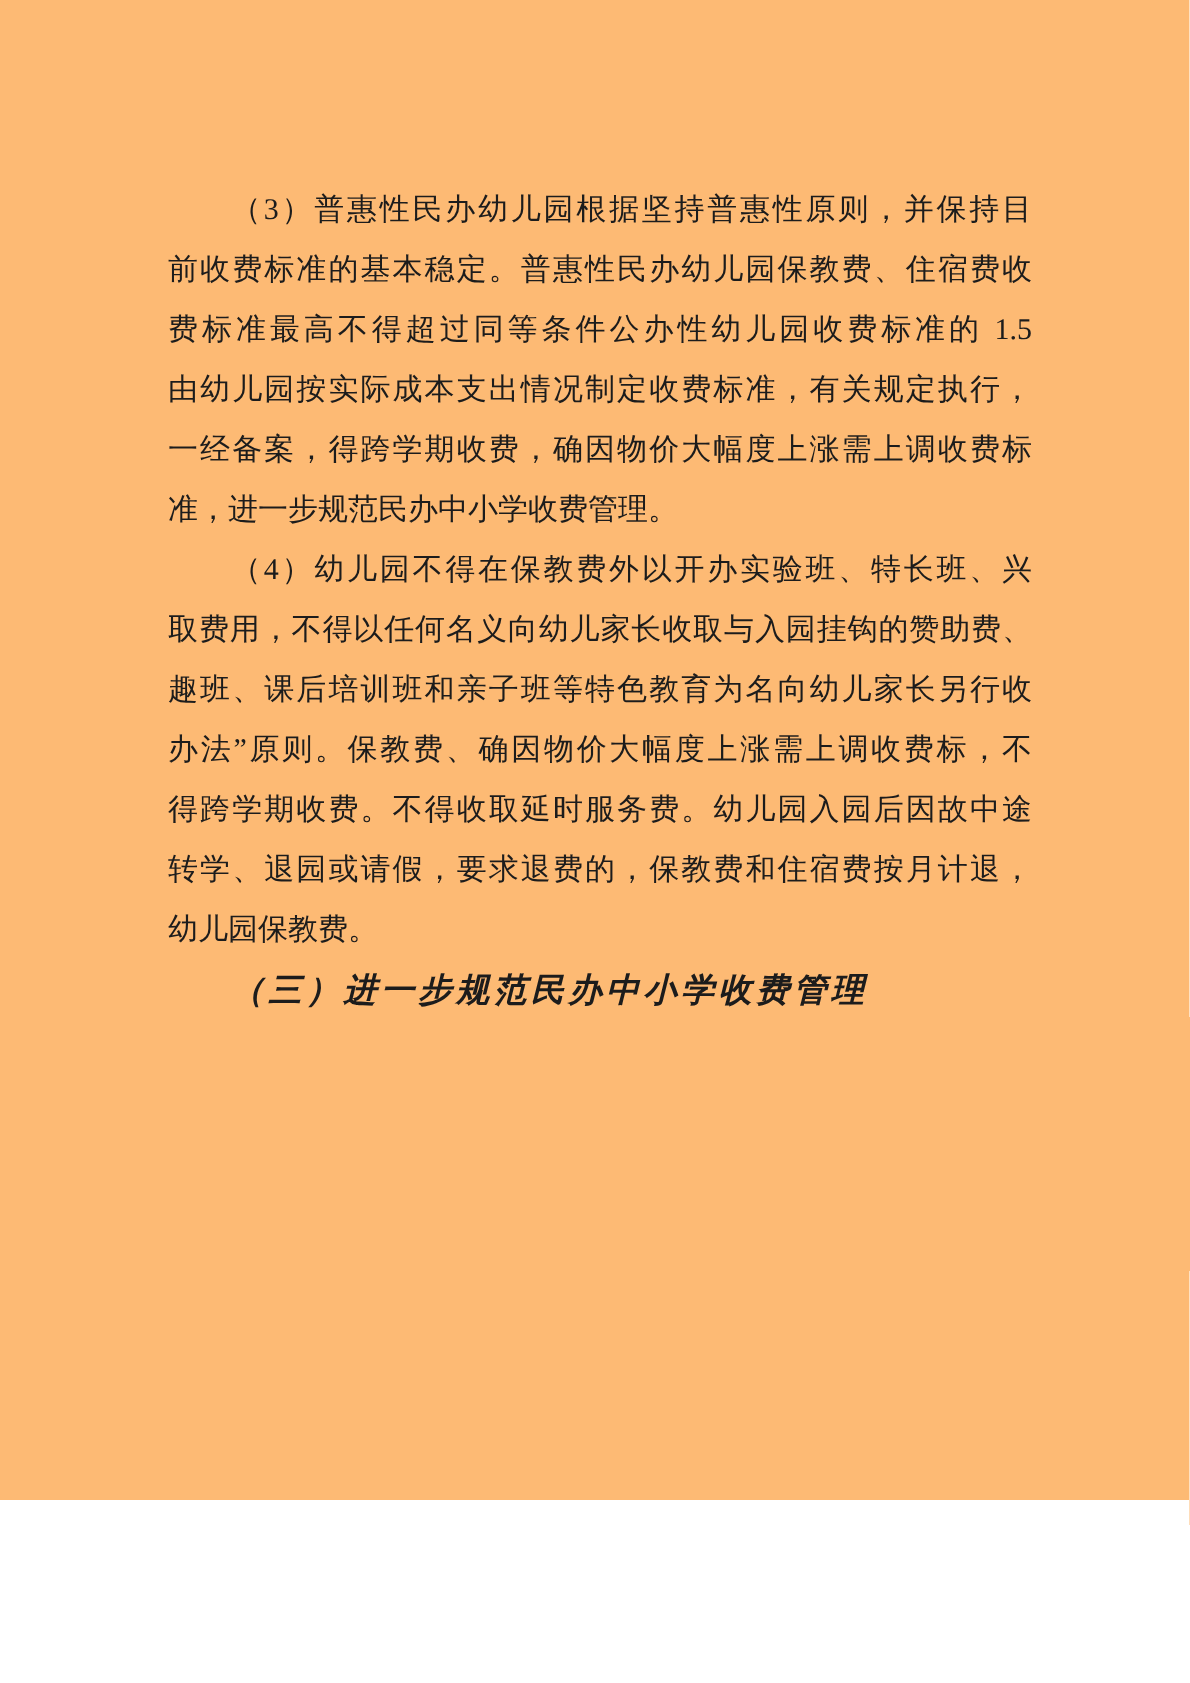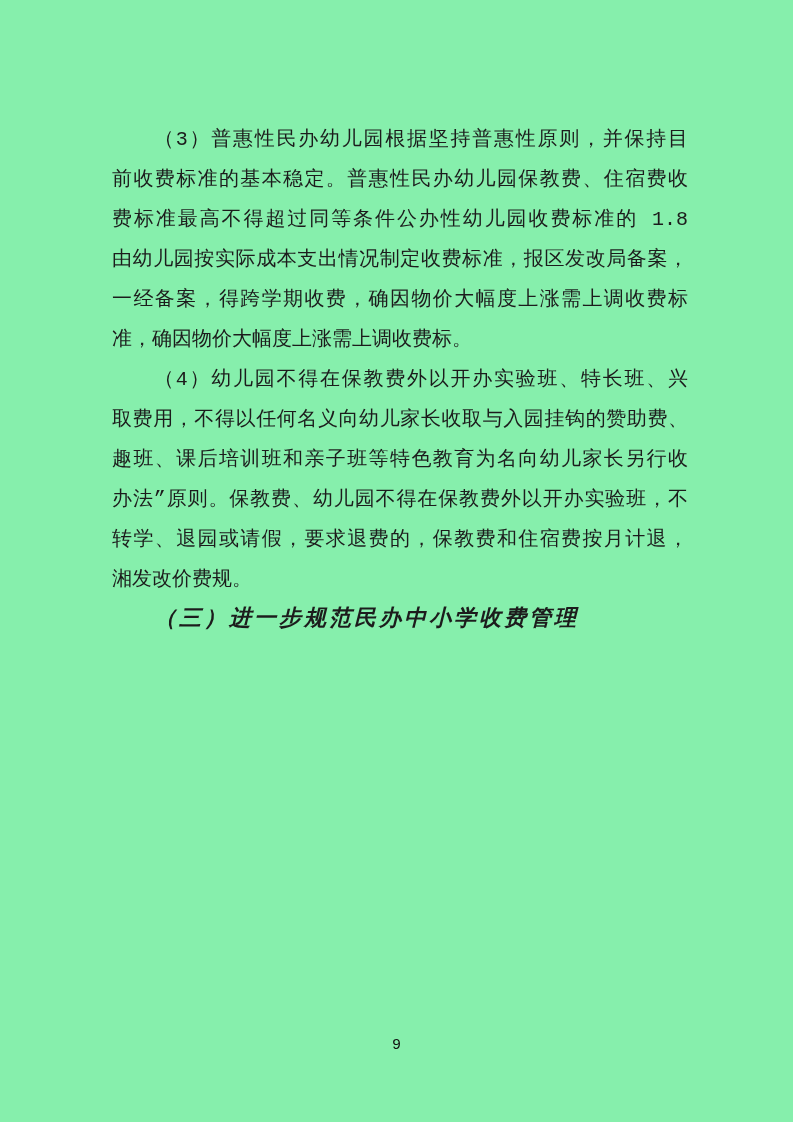--- a/index.html
+++ b/index.html
@@ -3,23 +3,23 @@
   <meta charset="utf-8">
   <style>
     html, body {
       margin: 0;
       padding: 0;
       background: #ffffff;
     }
     .page {
       position: relative;
       width: 793px;
-      height: 1122px;
-      background: #86efac;
-      font-family: Liberation Mono, monospace;
+      height: 1000px;
+      background: #fdba74;
+      font-family: Liberation Serif, serif;
       color: #1c1c1c;
       overflow: hidden;
     }
     .text-block {
       position: absolute;
       left: 112px;
       top: 120px;
       width: 576px;
     }
     .line {
@@ -59,33 +59,34 @@
     }
   </style>
 </head>
 <body>
 
 <div class="page">
   <main class="text-block">
       <div>
         <div class="line indent">（3）普惠性民办幼儿园根据坚持普惠性原则，并保持目</div>
         <div class="line">前收费标准的基本稳定。普惠性民办幼儿园保教费、住宿费收</div>
-        <div class="line">费标准最高不得超过同等条件公办性幼儿园收费标准的 1.8</div>
-        <div class="line">由幼儿园按实际成本支出情况制定收费标准，报区发改局备案，</div>
+        <div class="line">费标准最高不得超过同等条件公办性幼儿园收费标准的 1.5</div>
+        <div class="line">由幼儿园按实际成本支出情况制定收费标准，有关规定执行，</div>
         <div class="line">一经备案，得跨学期收费，确因物价大幅度上涨需上调收费标</div>
-        <div class="line no-full">准，确因物价大幅度上涨需上调收费标。</div>
+        <div class="line no-full">准，进一步规范民办中小学收费管理。</div>
       </div>
       <div>
         <div class="line indent">（4）幼儿园不得在保教费外以开办实验班、特长班、兴</div>
         <div class="line">取费用，不得以任何名义向幼儿家长收取与入园挂钩的赞助费、</div>
         <div class="line">趣班、课后培训班和亲子班等特色教育为名向幼儿家长另行收</div>
       </div>
       <div>
-        <div class="line">办法”原则。保教费、幼儿园不得在保教费外以开办实验班，不</div>
+        <div class="line">办法”原则。保教费、确因物价大幅度上涨需上调收费标，不</div>
+        <div class="line">得跨学期收费。不得收取延时服务费。幼儿园入园后因故中途</div>
         <div class="line">转学、退园或请假，要求退费的，保教费和住宿费按月计退，</div>
-        <div class="line no-full">湘发改价费规。</div>
+        <div class="line no-full">幼儿园保教费。</div>
       </div>
       <div>
         <div class="line indent no-full heading">（三）进一步规范民办中小学收费管理</div>
       </div>
     </main>
   <div class="page-number">9</div>
 </div>
 
 </body></html>

